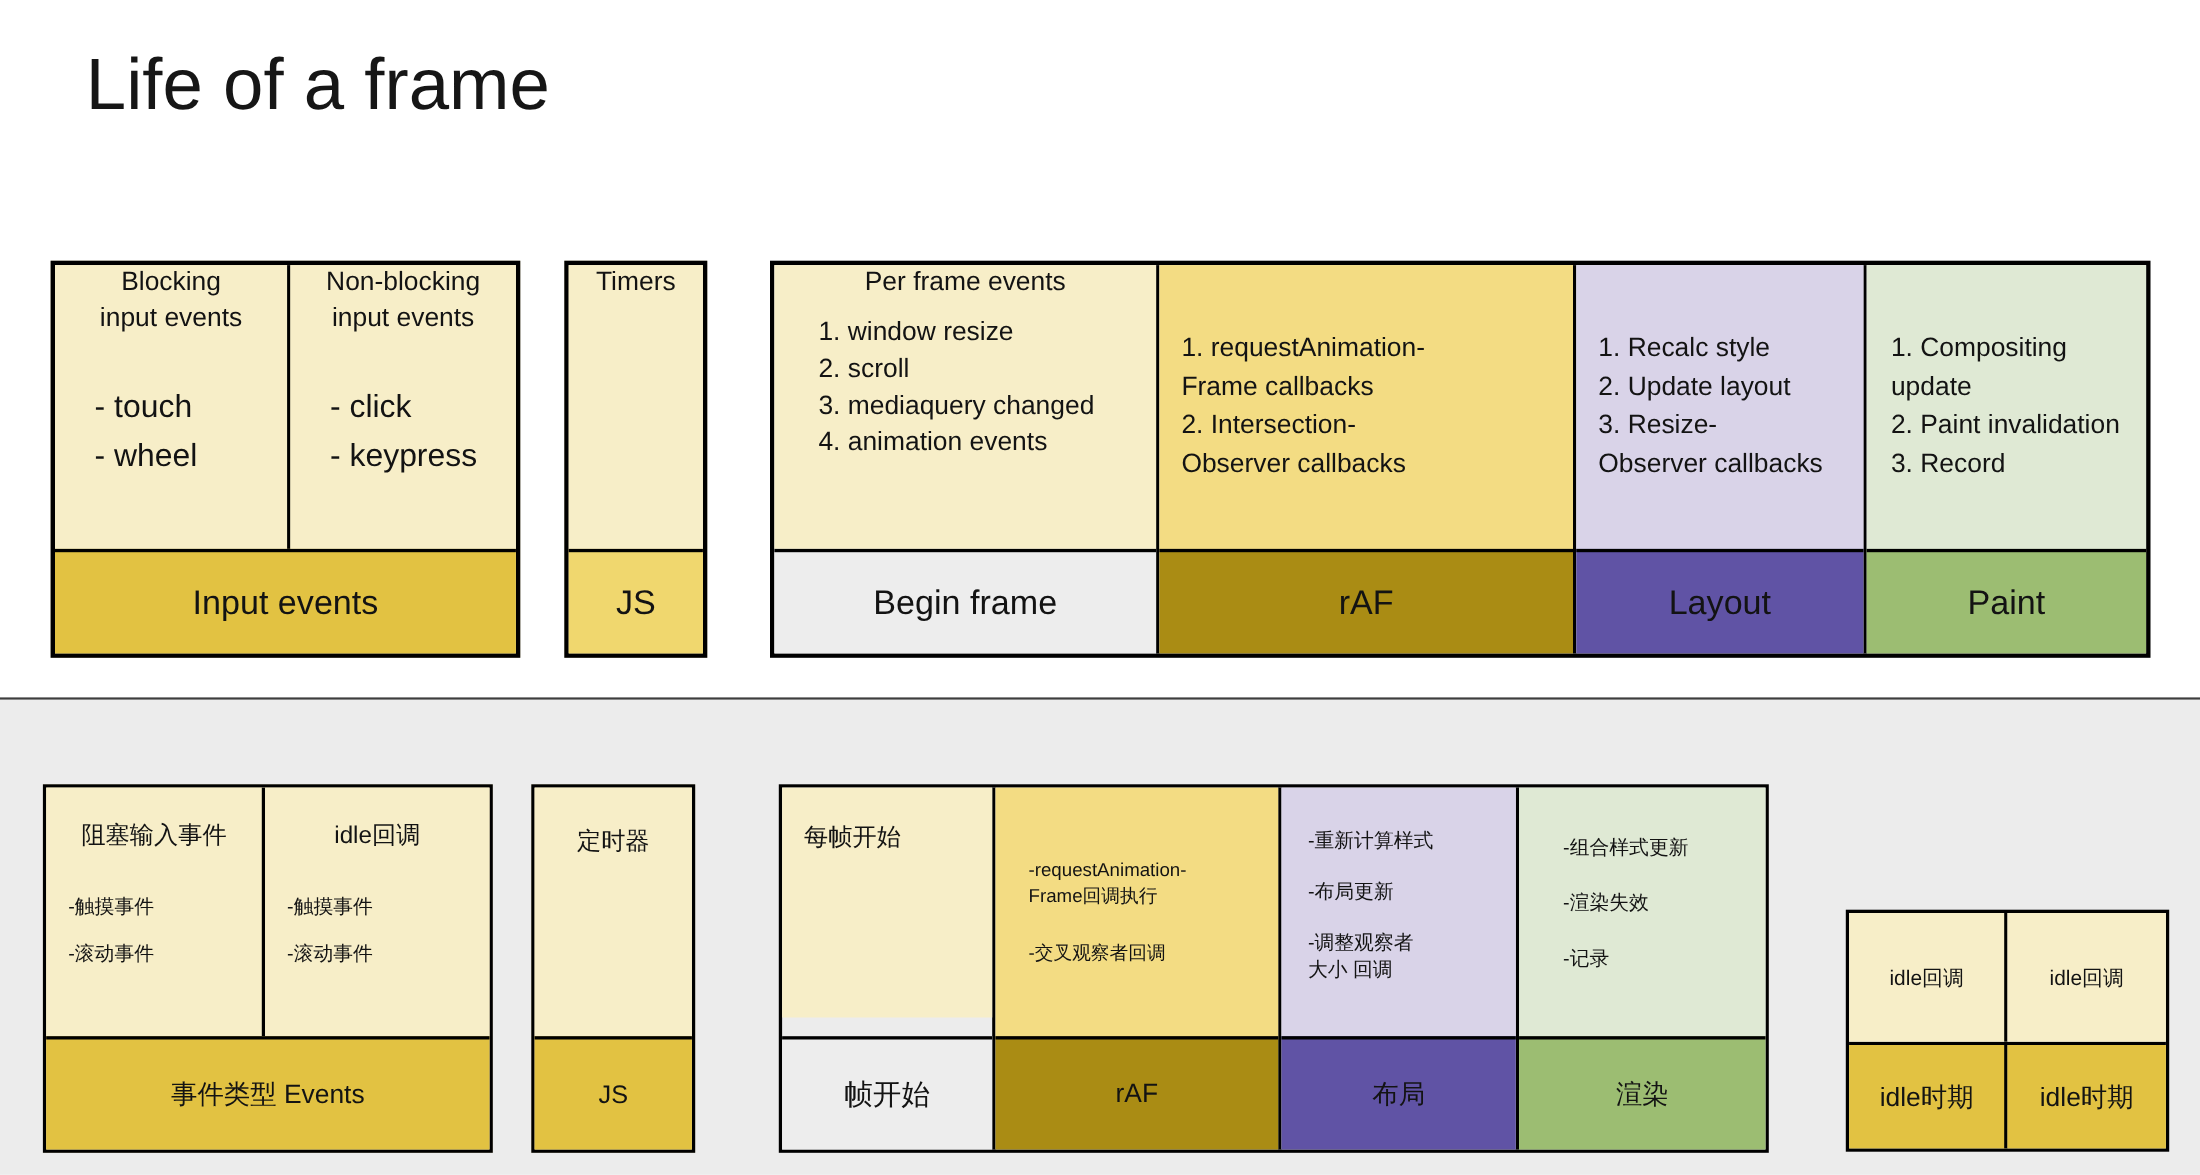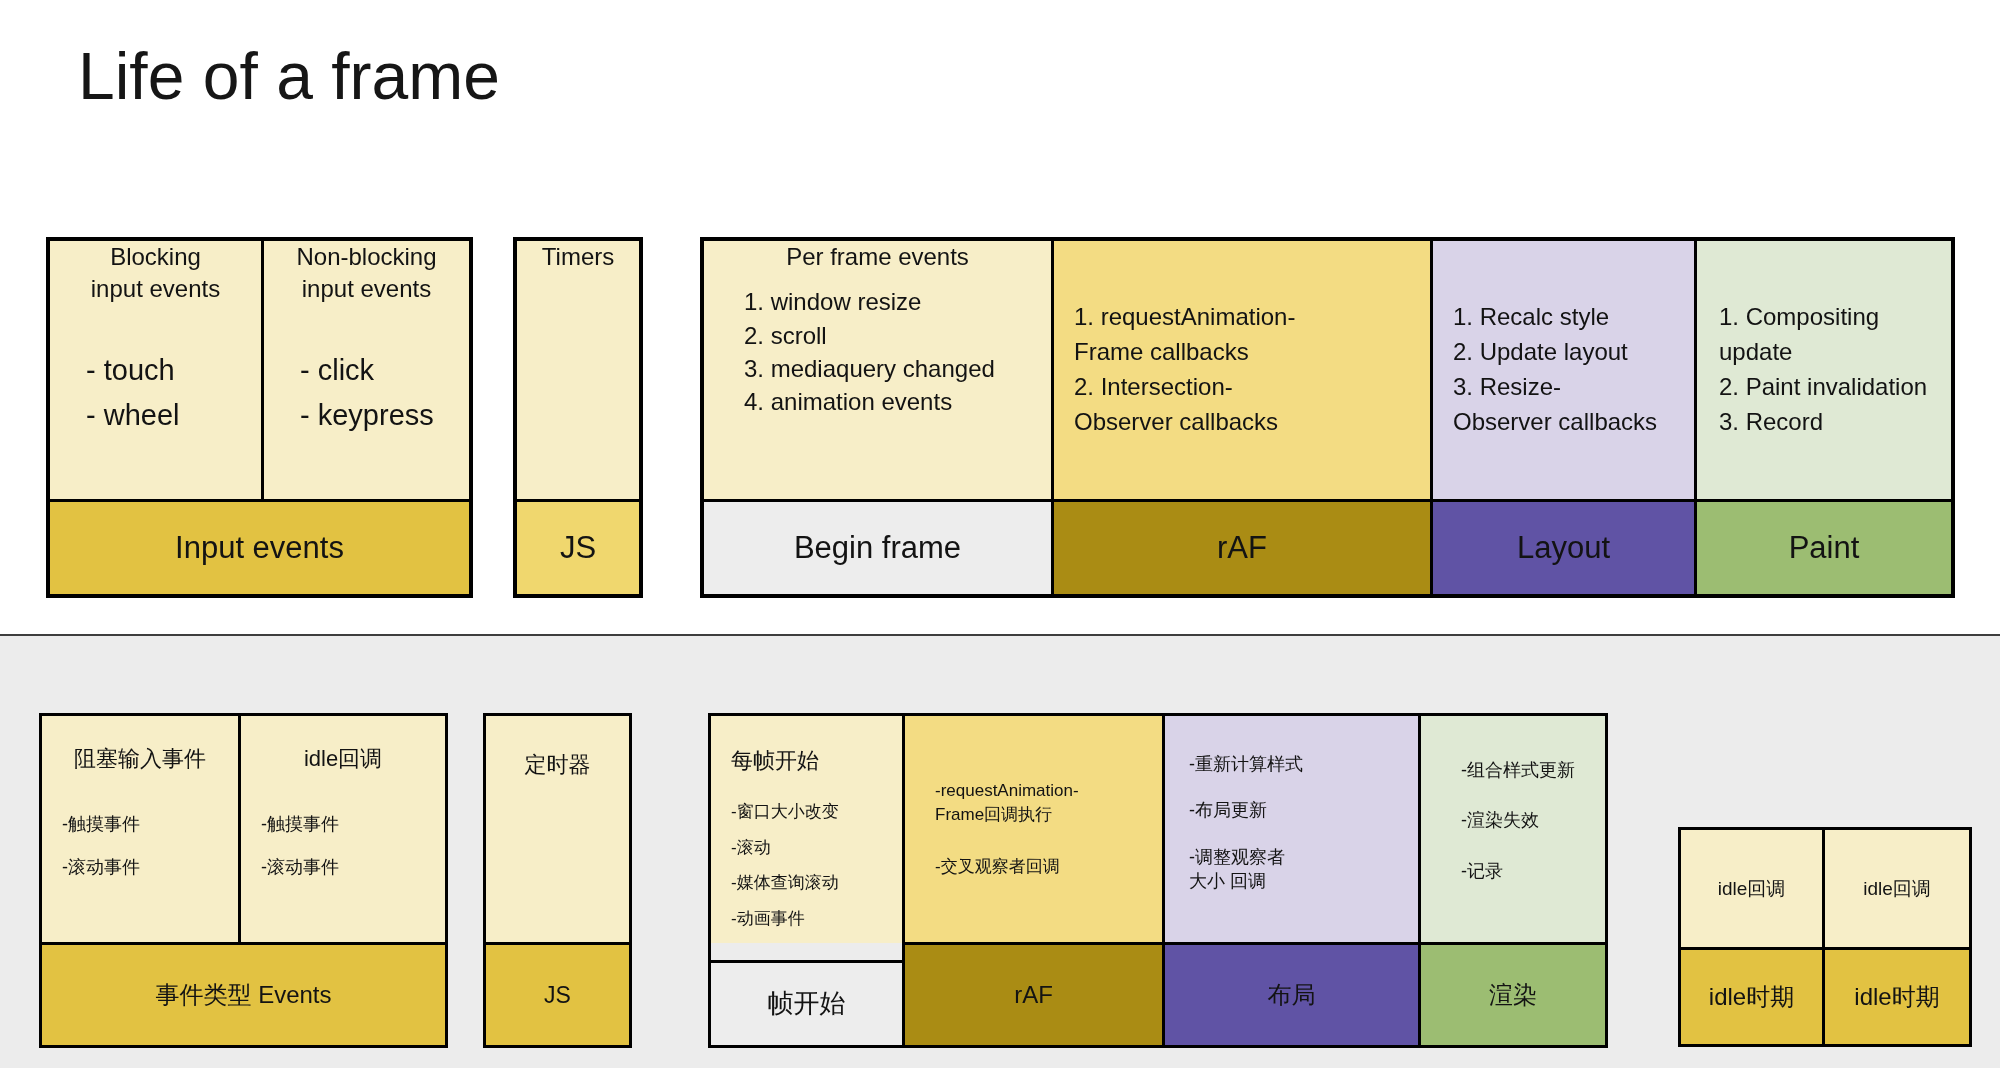--- a/index.html
+++ b/index.html
@@ -169,42 +169,36 @@
     <div class="hdr-cn" style="padding-top:34px;">定时器</div>
   </div>
   <div class="footer footer-cn f-gold" style="font-size:23px;">JS</div>
 </div>
 
 <div class="abs box-row" style="left:708px;top:713px;width:900px;height:335px;border-width:3px;background:transparent;">
 
   <div class="pcol bdr" style="width:194px;gap:17px;">
     <div class="body bg-cream">
       <div class="hdr-cn-left">每帧开始</div>
-      <div class="items-cn-tight">
-        <div class="it">-窗口大小改变</div>
-        <div class="it">-滚动</div>
-        <div class="it">-媒体查询滚动</div>
-        <div class="it">-动画事件</div>
-      </div>
     </div>
     <div class="footer footer-cn f-gray" style="font-size:26px;">帧开始</div>
   </div>
 
   <div class="pcol bdr" style="width:260px;">
     <div class="body bg-yellow vcenter">
       <div class="raf-cn-items">
         <div class="it">-requestAnimation-
 Frame回调执行</div>
         <div class="it" style="margin-bottom:0;">-交叉观察者回调</div>
       </div>
     </div>
     <div class="footer footer-cn f-olive">rAF</div>
   </div>
 
-  <div class="pcol bdr" style="width:256px;">
+  <div class="pcol bdr" style="width:216px;">
     <div class="body bg-lav">
       <div class="lay-cn-items">
         <div class="it">-重新计算样式</div>
         <div class="it">-布局更新</div>
         <div class="it">-调整观察者
 大小 回调</div>
       </div>
     </div>
     <div class="footer footer-cn f-purple">布局</div>
   </div>

